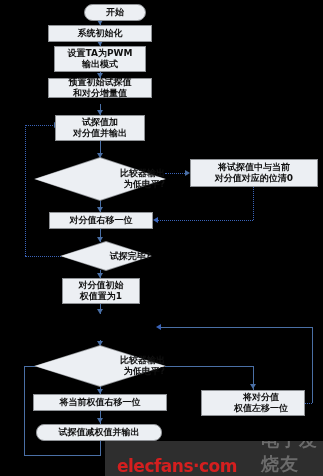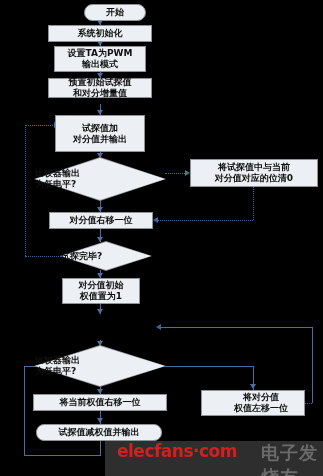--- a/index.html
+++ b/index.html
@@ -59,21 +59,21 @@
     background:#8f9296;
     -webkit-clip-path:polygon(50% 0,100% 50%,50% 100%,0 50%);
     clip-path:polygon(50% 0,100% 50%,50% 100%,0 50%);
     z-index:-1;
     left:-1px;top:-1px;right:-1px;bottom:-1px;
   }
   .dec .txt{
     position:relative;
     z-index:1;
     width:100%;
-    text-align:left;
+    text-align:right;
   }
   
   .ln{
     position:absolute;
     background:#4a6fa5;
     z-index:2;
   }
   .ln.h{height:1px;}
   .ln.v{width:1px;}
   .ln.dot{
@@ -108,21 +108,21 @@
   }
   
   #watermark{
     position:absolute;
     left:105px;
     top:441px;
     width:218px;
     height:35px;
     background:#2e2e2e;
     display:flex;
-    align-items:flex-start;
+    align-items:flex-end;
     z-index:40;
     overflow:hidden;
   }
   #wm-text{
     color:#d41f1f;
     font-size:17px;
     font-weight:bold;
     letter-spacing:-0.5px;
     margin-left:12px;
     font-family:"DejaVu Sans","Liberation Sans",sans-serif;
@@ -152,21 +152,21 @@
   <div class="node proc" style="left:54px;top:46px;width:92px;height:26px;">
     <span>设置TA为PWM
 输出模式</span>
   </div>
 
   <div class="node proc" style="left:48px;top:78px;width:104px;height:20px;">
     <span>预置初始试探值
 和对分增量值</span>
   </div>
 
-  <div class="node proc" style="left:55px;top:115px;width:90px;height:37px;">
+  <div class="node proc" style="left:55px;top:115px;width:90px;height:26px;">
     <span>试探值加
 对分值并输出</span>
   </div>
 
   <div class="node dec" style="left:35px;top:158px;width:130px;height:42px;">
     <span class="shape edge"></span>
     <span class="shape"></span>
     <span class="txt">比较器输出
 为低电平?</span>
   </div>

